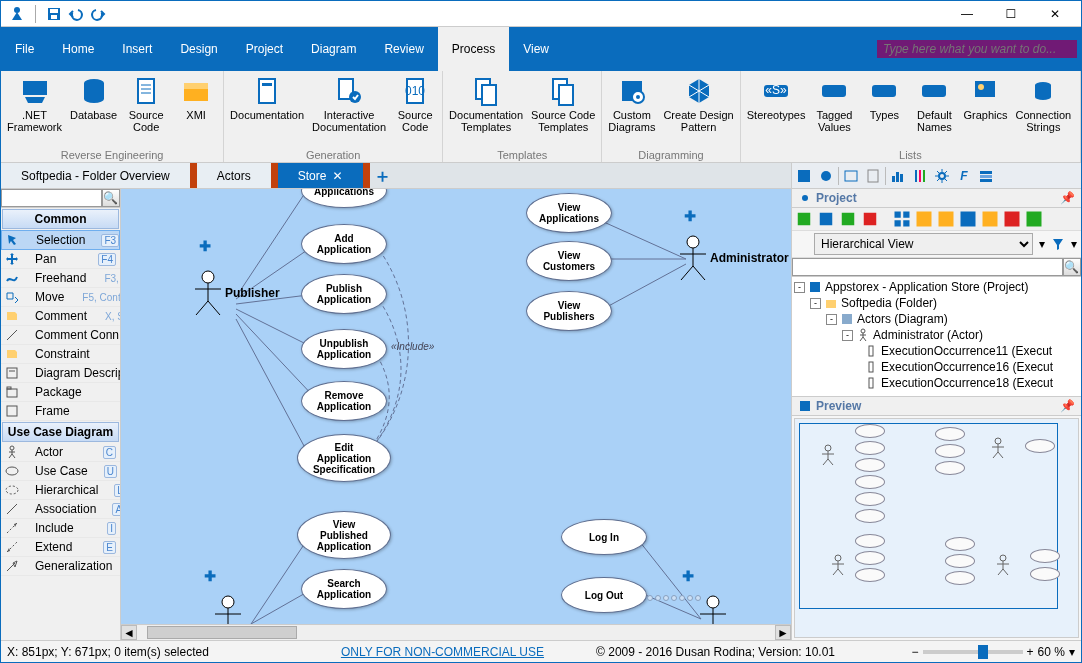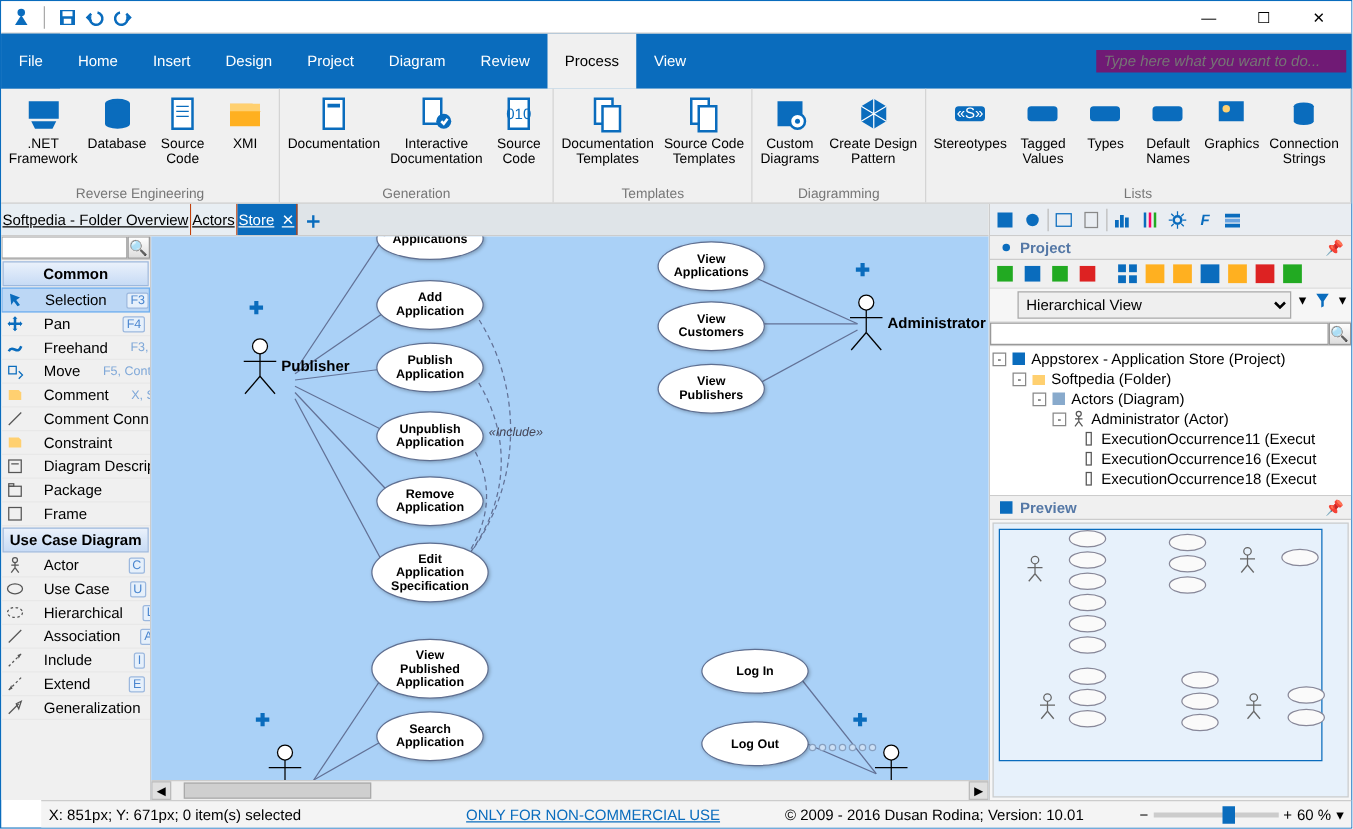--- a/index.html
+++ b/index.html
@@ -17,21 +17,21 @@
 .menubar-item.active { background: #f0f0f0; color: #000; }
 .menubar-search { margin-left: auto; width: 200px; padding: 2px 6px; align-self: center; margin-right: 4px; border: none; background: #701a75; color: #999; font-style: italic; }
 .ribbon { height: 92px; background: #f0f0f0; border-bottom: 1px solid #ccc; display: flex; }
 .ribbon-group { display: flex; flex-direction: column; border-right: 1px solid #d4d4d4; padding: 2px 2px 0 2px; }
 .ribbon-group-items { flex: 1; display: flex; align-items: flex-start; }
 .ribbon-group-label { text-align: center; color: #777; font-size: 11px; padding: 1px 0; }
 .ribbon-btn { display: flex; flex-direction: column; align-items: center; justify-content: flex-start; padding: 2px 4px; min-width: 50px; cursor: default; }
 .ribbon-btn svg { width: 32px; height: 32px; margin-bottom: 2px; }
 .ribbon-btn span { text-align: center; font-size: 11px; line-height: 12px; }
 .docktabs { height: 26px; background: #dfe4e8; display: flex; align-items: stretch; border-bottom: 1px solid #ccc; }
-.docktab { padding: 0 1px; display: flex; align-items: center; gap: 6px; border-right: 1px solid #c2410c; background: #e8eef3; text-decoration: underline; }
+.docktab { padding: 0 20px; display: flex; align-items: center; gap: 6px; border-right: 7px solid #c2410c; background: #e8eef3; }
 .docktab.active { background: #0a6cbd; color: #fff; }
 .docktab .close-x { font-size: 12px; }
 .docktab-add { width: 26px; display: flex; align-items: center; justify-content: center; color: #0a6cbd; font-size: 18px; font-weight: bold; }
 .main { flex: 1; display: flex; overflow: hidden; }
 .left-panel { width: 120px; background: #f0f0f0; border-right: 1px solid #ccc; display: flex; flex-direction: column; overflow: hidden; }
 .search-mini { display: flex; border-bottom: 1px solid #ccc; }
 .search-mini input { flex: 1; border: 1px solid #999; padding: 1px 3px; min-width: 0; }
 .search-mini .btn { width: 18px; background: linear-gradient(#fefefe,#ddd); border: 1px solid #999; display: flex; align-items: center; justify-content: center; }
 .panel-head { background: linear-gradient(#eaf1fb,#c7dbf5); border: 1px solid #9cb8de; text-align: center; font-weight: bold; padding: 2px 0; margin: 1px; }
 .tool-item { display: flex; align-items: center; padding: 2px 4px; gap: 16px; border-bottom: 1px solid #e8e8e8; white-space: nowrap; overflow: hidden; }
@@ -46,32 +46,32 @@
 .actor svg { width: 34px; height: 48px; }
 .plus-badge { position: absolute; width: 18px; height: 18px; border-radius: 50%; color: #0a6cbd; font-weight: bold; display: flex; align-items: center; justify-content: center; font-size: 14px; }
 .right-panel { width: 290px; border-left: 1px solid #ccc; display: flex; flex-direction: column; background: #f6f6f6; }
 .right-toolbar { height: 26px; background: #e9edf2; border-bottom: 1px solid #ccc; display: flex; align-items: center; padding: 0 2px; gap: 2px; }
 .right-toolbar .tb { width: 20px; height: 20px; display: flex; align-items: center; justify-content: center; }
 .right-toolbar .tb svg { width: 16px; height: 16px; }
 .panel-title { background: #f0f0f0; border-bottom: 1px solid #ccc; padding: 2px 6px; display: flex; align-items: center; gap: 4px; font-weight: bold; color: #5578a6; }
 .panel-title .pin { margin-left: auto; color: #777; }
 .proj-toolbar { display: flex; flex-wrap: wrap; padding: 2px; gap: 2px; border-bottom: 1px solid #ddd; background: #f0f0f0; }
 .proj-toolbar .tb { width: 20px; height: 18px; display: flex; align-items: center; justify-content: center; }
-.proj-view { display: flex; align-items: flex-start; padding: 2px 4px; gap: 6px; border-bottom: 1px solid #ddd; }
+.proj-view { display: flex; align-items: center; padding: 2px 4px; gap: 6px; border-bottom: 1px solid #ddd; }
 .proj-view select { flex: 1; border: 1px solid #aaa; padding: 2px; }
 .tree { flex: 0 0 120px; overflow: auto; background: #fff; padding: 2px; border-bottom: 1px solid #ccc; }
 .tree-row { display: flex; align-items: center; padding: 1px 0; gap: 3px; white-space: nowrap; }
 .tree-row .sq { width: 11px; height: 11px; border: 1px solid #888; display: inline-flex; align-items: center; justify-content: center; font-size: 9px; line-height: 9px; }
 .tree-row svg { width: 14px; height: 14px; }
 .preview { flex: 1; display: flex; flex-direction: column; }
 .preview-body { flex: 1; background: #e7f1fb; border: 1px solid #ccc; margin: 2px; position: relative; overflow: hidden; }
 .preview-body .viewport { position: absolute; border: 1px solid #0a6cbd; left: 4px; top: 4px; right: 20px; bottom: 28px; }
 .preview-body .mini-uc { position: absolute; background: #fafafa; border: 1px solid #889; border-radius: 50%; }
 .preview-body .mini-actor { position: absolute; display:flex; align-items:center; justify-content:center; }
-.statusbar { height: 22px; border-top: 1px solid #ccc; background: #f4f4f4; display: flex; align-items: center; padding: 0 6px; gap: 12px; font-size: 11px; margin-left: 32px; }
+.statusbar { height: 22px; border-top: 1px solid #ccc; background: #f4f4f4; display: flex; align-items: center; padding: 0 6px; gap: 12px; font-size: 11px; }
 .statusbar .link { color: #0a6cbd; text-decoration: underline; }
 .statusbar .zoom { margin-left: auto; display: flex; align-items: center; gap: 4px; }
 .slider { width: 100px; height: 4px; background: #ccc; position: relative; }
 .slider .thumb { position: absolute; width: 10px; height: 14px; background: #0a6cbd; top: -5px; left: 55%; }
 .hscroll { position: absolute; left: 0; right: 0; bottom: 0; height: 16px; background: #efefef; border-top: 1px solid #ccc; display: flex; }
 .hscroll .arr { width: 16px; display: flex; align-items: center; justify-content: center; background: #e0e0e0; border: 1px solid #bbb; }
 .hscroll .track { flex: 1; position: relative; }
 .hscroll .thumb { position: absolute; left: 10px; width: 150px; top: 1px; bottom: 1px; background: #cfcfcf; border: 1px solid #aaa; }
 .incl-label { position: absolute; font-style: italic; font-size: 10px; color: #445; }
 .beads { position: absolute; display: flex; gap: 2px; }

